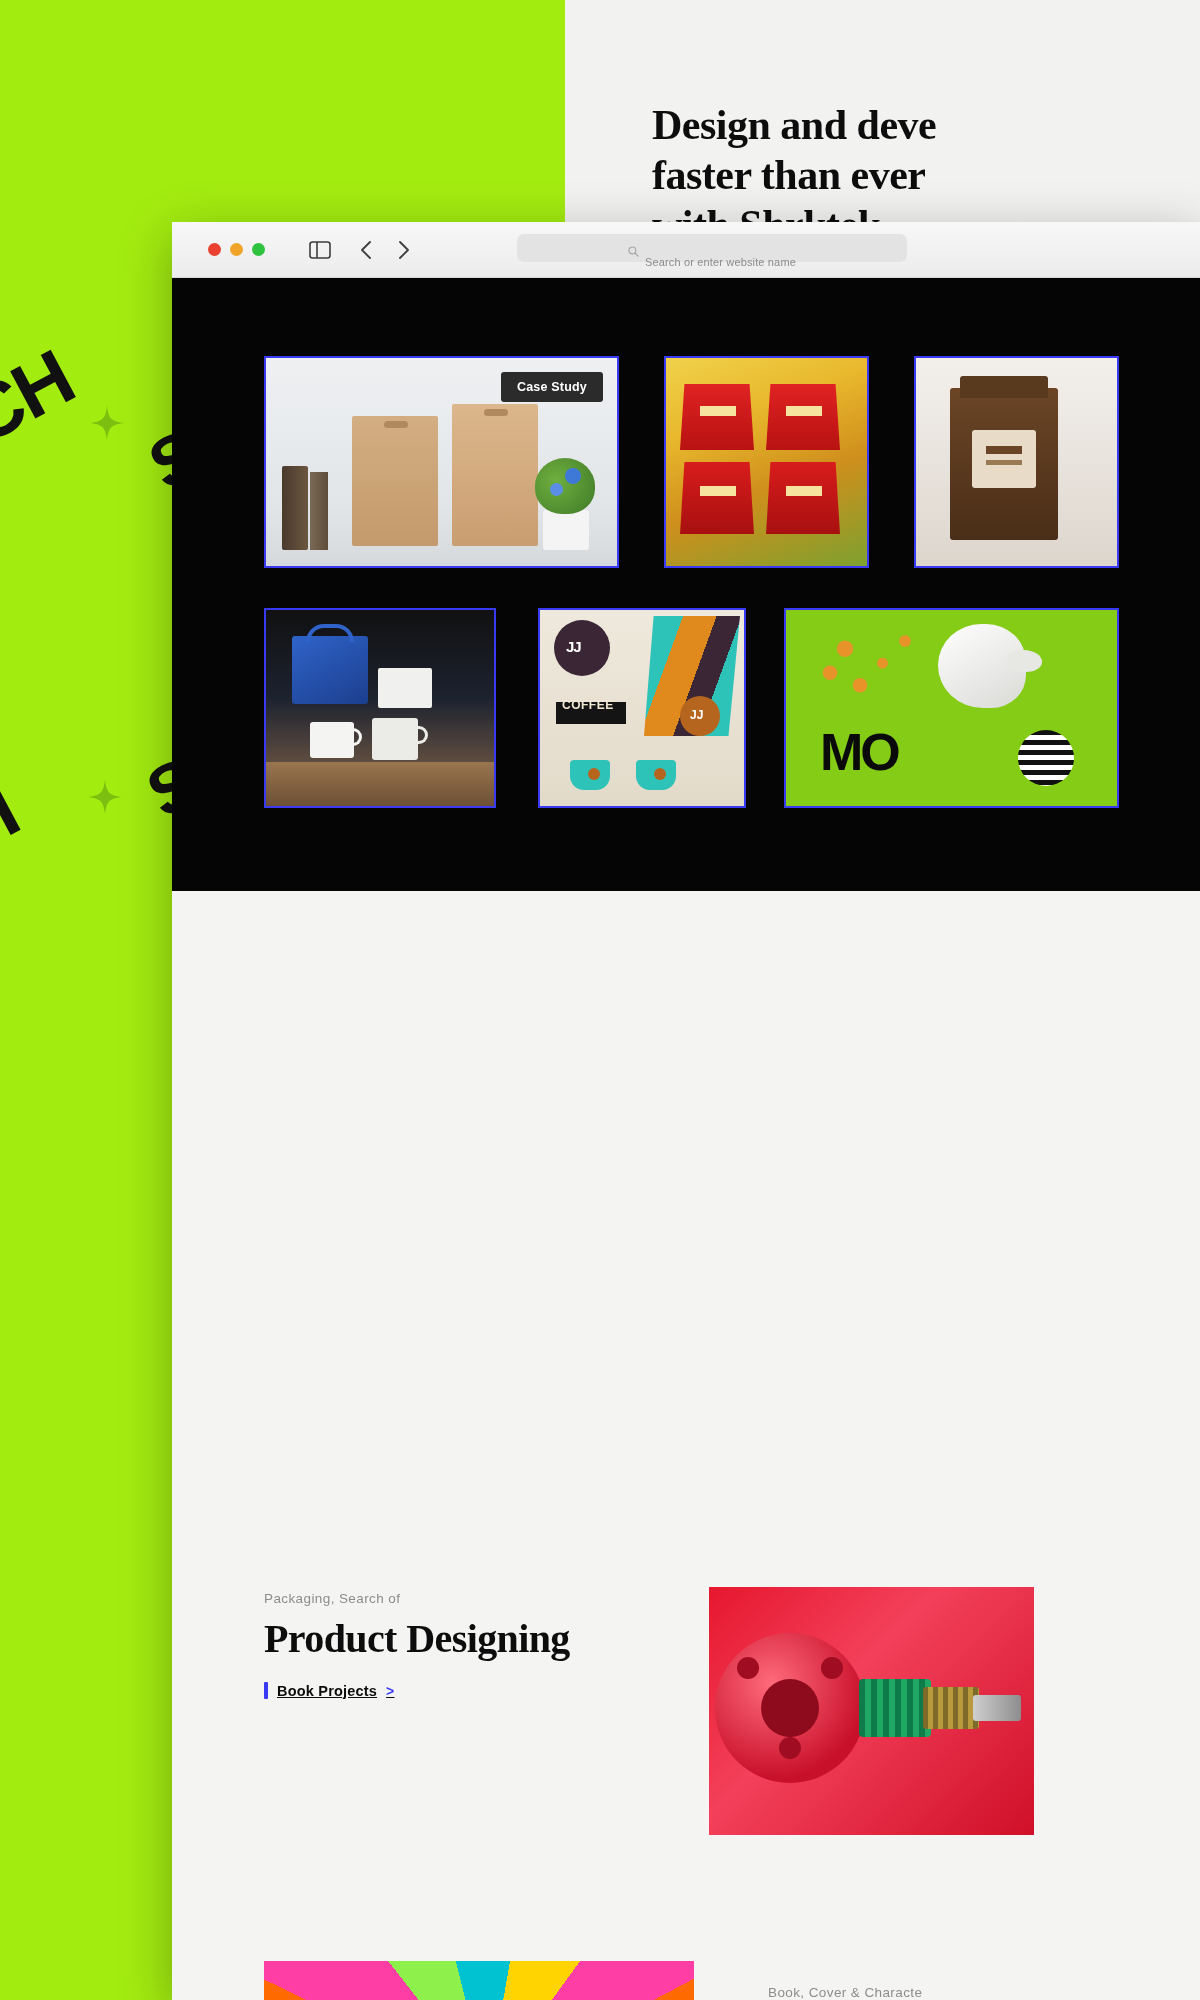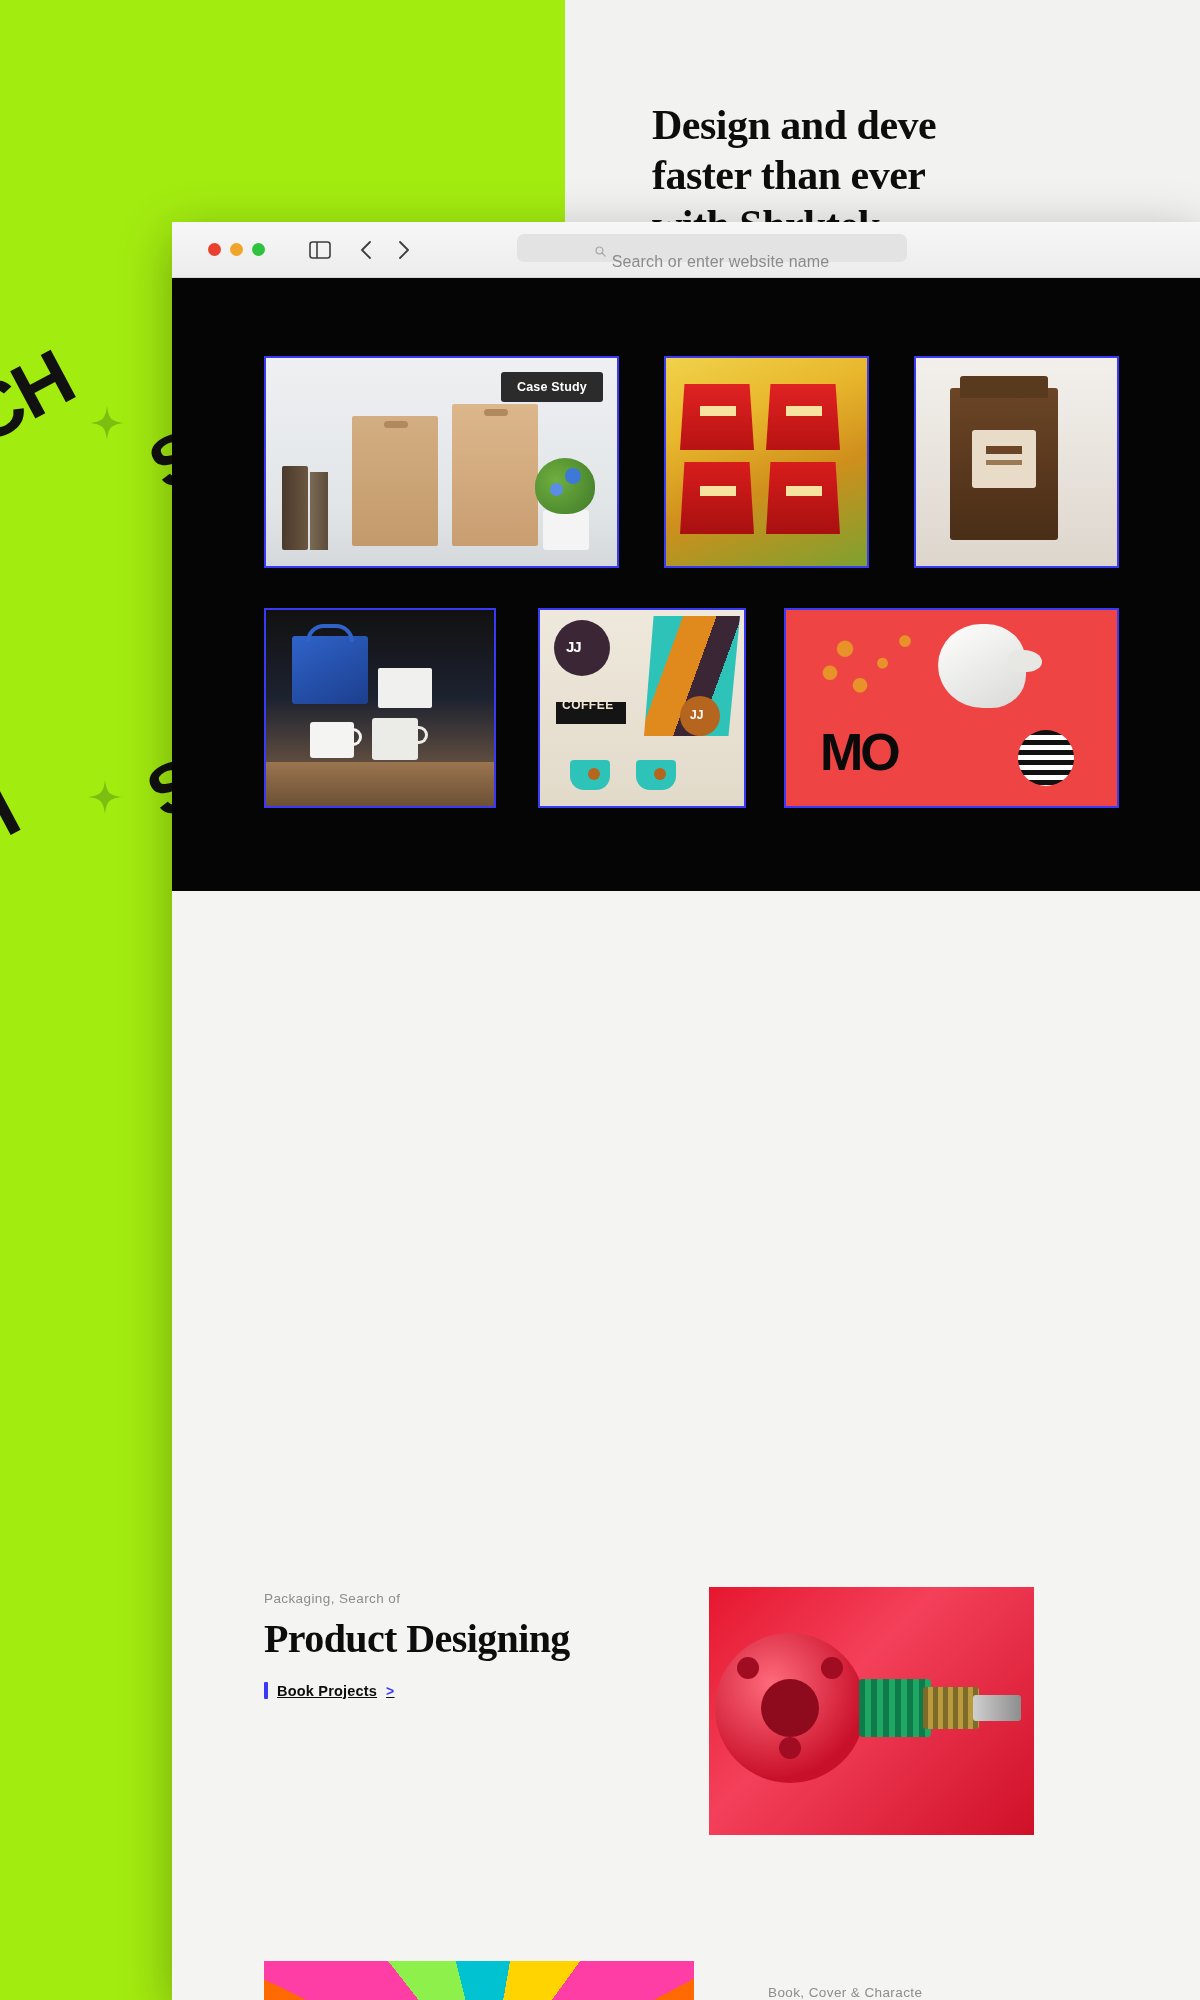--- a/index.html
+++ b/index.html
@@ -85,21 +85,21 @@
 
   #urlbar {
     position:absolute; left:345px; top:12px;
     width:390px; height:28px;
     background:#e3e3e3; border-radius:7px;
     display:flex; align-items:center; justify-content:center;
     gap:6px;
   }
   #url-search-icon { width:11px; height:11px; display:block; opacity:.55; }
   #url-placeholder {
-    font-size:16px; color:#8b8b8b; letter-spacing:.15px;margin-top:28px;
+    font-size:11px; color:#8b8b8b; letter-spacing:.15px;margin-top:28px;
   }
 
   
   #gallery {
     background:#050505;
     height:613px; width:100%;
     position:relative;
     padding:40px 0 0 0;
   }
   .tile {
@@ -306,21 +306,21 @@
         <div style="position:absolute;left:140px;top:86px;width:40px;height:40px;background:#b5651d;border-radius:50%;"></div>
         <div style="position:absolute;left:150px;top:98px;color:#fff;font-size:12px;font-weight:800;">JJ</div>
         <div style="position:absolute;left:30px;top:150px;width:40px;height:30px;background:#2ec3b8;border-radius:4px 4px 14px 14px;"></div>
         <div style="position:absolute;left:96px;top:150px;width:40px;height:30px;background:#2ec3b8;border-radius:4px 4px 14px 14px;"></div>
         <div style="position:absolute;left:48px;top:158px;width:12px;height:12px;background:#b5651d;border-radius:50%;"></div>
         <div style="position:absolute;left:114px;top:158px;width:12px;height:12px;background:#b5651d;border-radius:50%;"></div>
       </div>
     </div>
 
     <div class="tile" style="left:612px; top:330px; width:335px; height:200px;">
-      <div class="tile-inner" style="background:#ef4444;">
+      <div class="tile-inner" style="background:#84cc16;">
         <div style="position:absolute;left:14px;top:10px;width:150px;height:96px;background:
             radial-gradient(circle at 30% 30%, #e8922a 0 6%, rgba(0,0,0,0) 7%),
             radial-gradient(circle at 55% 45%, #e8922a 0 5%, rgba(0,0,0,0) 6%),
             radial-gradient(circle at 40% 68%, #e8922a 0 6%, rgba(0,0,0,0) 7%),
             radial-gradient(circle at 70% 22%, #e8922a 0 4%, rgba(0,0,0,0) 5%),
             radial-gradient(circle at 20% 55%, #e8922a 0 5%, rgba(0,0,0,0) 6%);"></div>
         <div style="position:absolute;left:152px;top:14px;width:88px;height:84px;background:linear-gradient(150deg,#fff,#d9d9d6);border-radius:50% 46% 40% 52%;"></div>
         <div style="position:absolute;left:222px;top:40px;width:34px;height:22px;background:#e7e7e4;border-radius:40% 60% 50% 40%;"></div>
         <div style="position:absolute;left:34px;top:116px;color:#0a0a0a;font-size:52px;font-weight:900;letter-spacing:-3px;line-height:1;">MO</div>
         <div style="position:absolute;left:232px;top:120px;width:56px;height:56px;background:repeating-linear-gradient(180deg,#111 0 5px,#fff 5px 10px);border-radius:50%;"></div>

